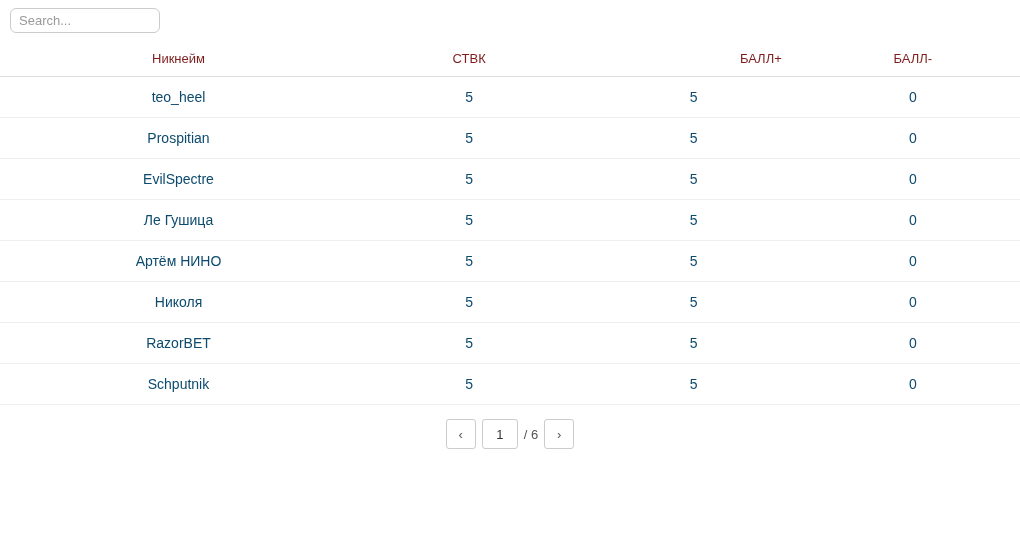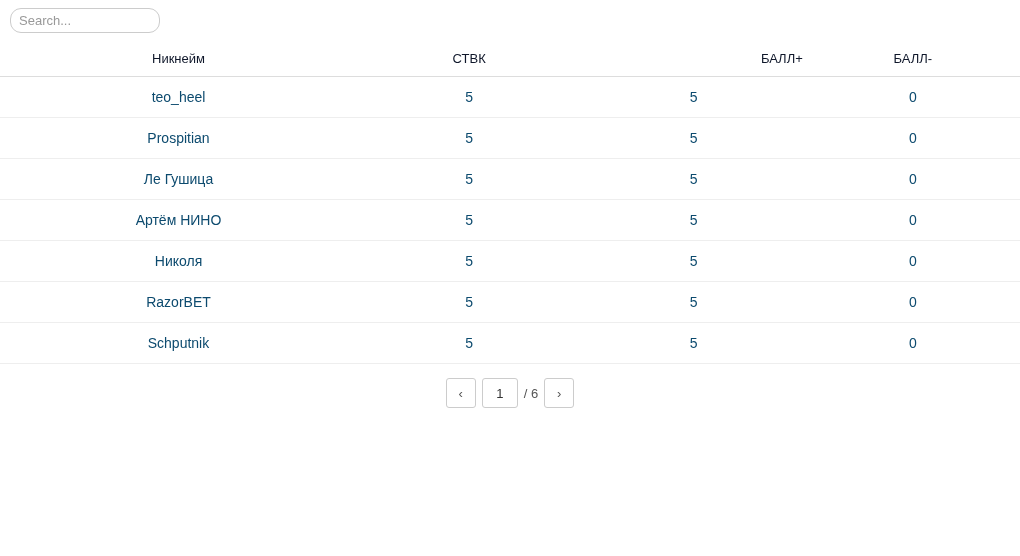--- a/index.html
+++ b/index.html
@@ -18,21 +18,21 @@
     }
 
     .search-container {
       padding: 8px 10px;
     }
 
     .search-input {
       width: 150px;
       padding: 4px 8px;
       border: 1px solid #ccc;
-      border-radius: 11px;
+      border-radius: 6px;
       font-size: 13px;
       outline: none;
       color: #555;
     }
 
     .search-input::placeholder {
       color: #999;
     }
 
     .table-wrapper {
@@ -42,24 +42,24 @@
     table {
       width: 100%;
       border-collapse: collapse;
     }
 
     thead tr {
       border-bottom: 1px solid #ddd;
     }
 
     thead th {
-      padding: 10px 3px;
+      padding: 10px 24px;
       text-align: center;
       font-weight: normal;
-      color: #0f172a;
+      color: #7f1d1d;
       font-size: 13px;
     }
 
     thead th:first-child {
       text-align: center;
       width: 35%;
     }
 
     thead th:nth-child(2) {
       width: 22%;
@@ -150,20 +150,26 @@
           <td>5</td>
           <td>0</td>
         </tr>
         <tr>
           <td>Prospitian</td>
           <td>5</td>
           <td>5</td>
           <td>0</td>
         </tr>
         <tr>
+          <td>EvilSpectre</td>
+          <td>5</td>
+          <td>5</td>
+          <td>0</td>
+        </tr>
+        <tr>
           <td>Ле Гушица</td>
           <td>5</td>
           <td>5</td>
           <td>0</td>
         </tr>
         <tr>
           <td>Артём НИНО</td>
           <td>5</td>
           <td>5</td>
           <td>0</td>

